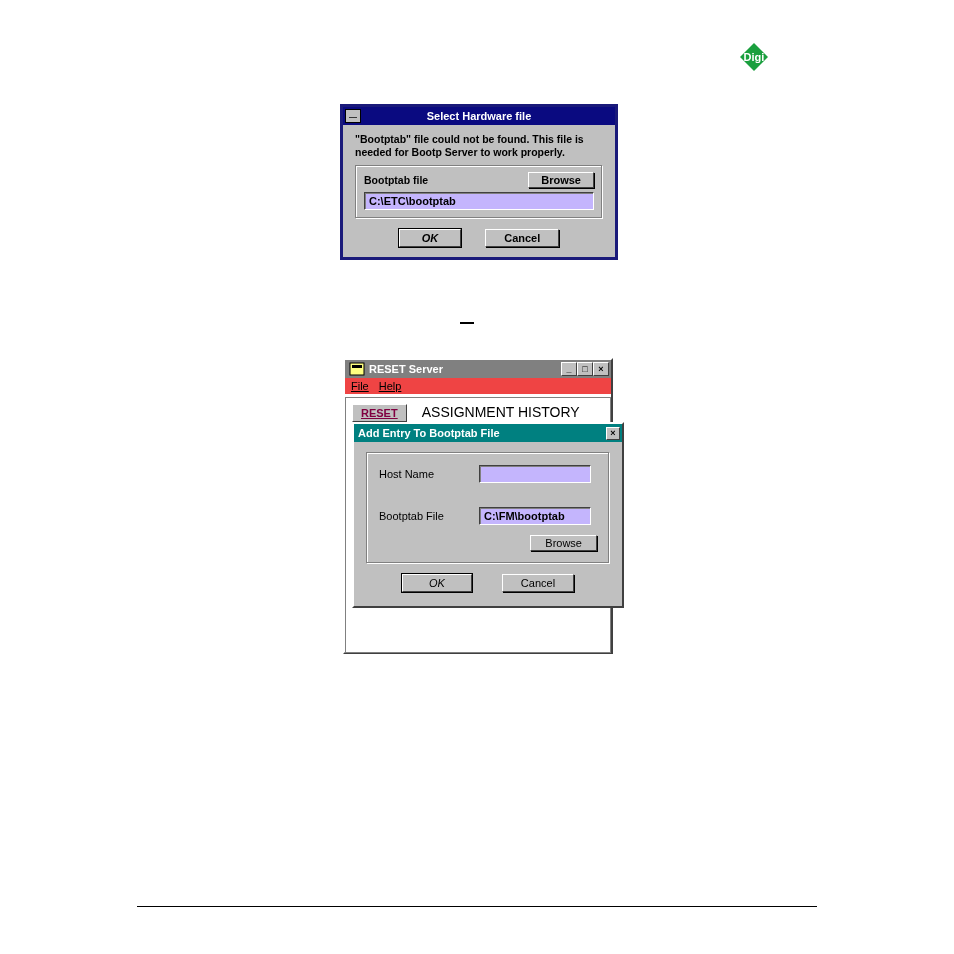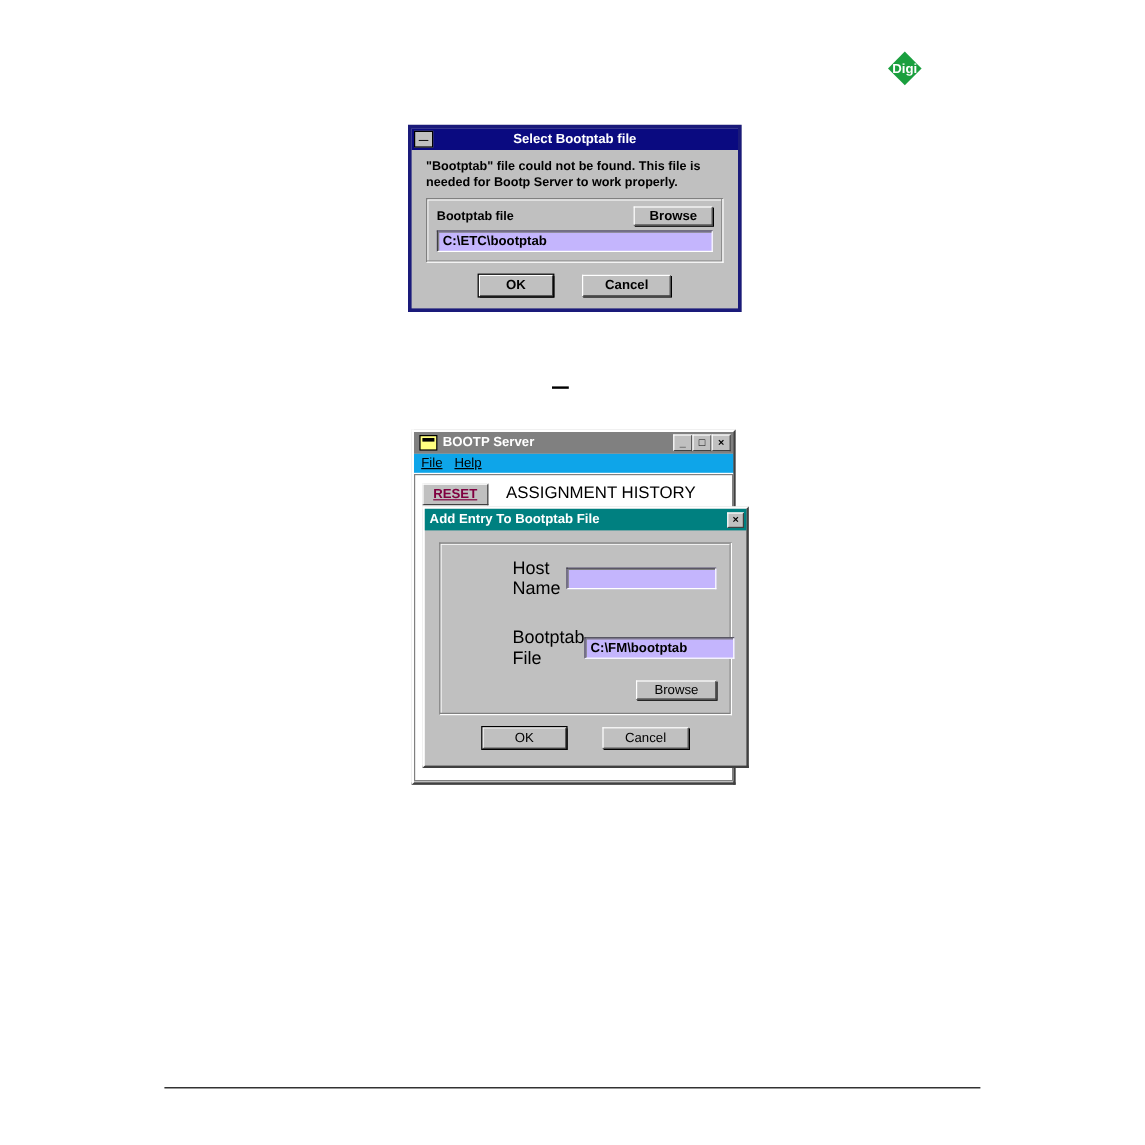--- a/index.html
+++ b/index.html
@@ -82,21 +82,21 @@
   .btn {
     background:#c0c0c0;
     border-top:1px solid #fff;border-left:1px solid #fff;
     border-right:1px solid #404040;border-bottom:1px solid #404040;
     box-shadow: 1px 1px 0 #000;
     padding:2px 10px;
     font-size:11px;
     font-family:inherit;
     cursor:pointer;
   }
-  .btn.default { outline:1px solid #000; outline-offset:0; }
+  .btn.default { outline:1px solid #000; outline-offset:0;font-style:italic; }
   .input {
     background:#c4b5fd;
     border-top:1px solid #404040;border-left:1px solid #404040;
     border-right:1px solid #fff;border-bottom:1px solid #fff;
     box-shadow: inset 1px 1px 0 #808080;
     height:18px;
     padding:1px 4px;
     font-size:11px;
     font-family:inherit;
     width:150px;
@@ -127,22 +127,22 @@
   }
 
   
   .server {
     position:absolute;
     left:343px; top:358px;
     width:270px;
     height:296px;
   }
   .server .menubar {
-    background:#0ea5e9;
-    border-bottom:1px solid #ffffff;
+    background:#ef4444;
+    border-bottom:3px solid #ffffff;
     padding:2px 6px;
     font-size:11px;
     display:flex; gap:10px;
   }
   .server .menubar span { text-decoration:underline; text-decoration-color:#000; text-underline-offset:1px;}
   .server .content {
     background:#fff;
     border:1px solid #808080;
     margin:0;
     height:calc(100% - 36px);
@@ -160,22 +160,22 @@
 
   
   .addentry {
     position:absolute;
     left:352px; top:422px;
     width:272px;
   }
   .addentry .inner { padding:10px 12px 8px 12px; }
   .addentry .gb { padding:12px 12px; }
   .addentry .frow { display:flex; align-items:center; margin-bottom:10px; }
-  .addentry .frow label { width:100px; font-size:15px;margin-left:48px;}
-  .addentry .frow .input { width:125px; }
+  .addentry .frow label { width:100px; font-size:11px;}
+  .addentry .frow .input { width:112px; }
   .addentry .sep { height:14px; }
   .addentry .browse-row { display:flex; justify-content:flex-end; margin-top:4px;}
   .addentry .btnrow { display:flex; justify-content:center; gap:30px; margin-top:10px; margin-bottom:6px;}
 
   
   .hr {
     position:absolute;
     left:137px; right:137px; top:906px;
     border-top:1px solid #000;
   }
@@ -188,21 +188,21 @@
 <div class="logo">
   <svg viewBox="0 0 40 34">
     <polygon points="6,17 20,3 34,17 20,31" fill="#1a9f3e"></polygon>
     <text x="20" y="21" font-size="11" font-weight="bold" fill="#fff" text-anchor="middle" font-family="Arial">Digi</text>
   </svg>
 </div>
 
 <div class="dialog1 win-border-navy">
   <div class="titlebar navy">
     <div class="sysmenu">—</div>
-    <span>Select Bootptab file</span>
+    <span>Select Hardware file</span>
   </div>
   <div class="body">
     <div style="font-weight:bold;">"Bootptab" file could not be found. This file is needed for Bootp Server to work properly.</div>
     <div class="groupbox gb">
       <div class="row1">
         <span style="font-weight:bold;">Bootptab file</span>
         <button class="btn" style="font-weight:bold;padding:1px 12px;">Browse</button>
       </div>
       <input class="input" style="font-weight: bold;" value="C:\ETC\bootptab">
     </div>
@@ -214,21 +214,21 @@
 </div>
 
 <div class="midline"></div>
 
 <div class="server win-border-gray">
   <div class="titlebar gray">
     <svg class="icon-svg" viewBox="0 0 16 14" style="margin-right:4px;">
       <rect x="1" y="1" width="14" height="12" fill="#ffff80" stroke="#000"></rect>
       <rect x="3" y="3" width="10" height="3" fill="#000"></rect>
     </svg>
-    <span>BOOTP Server</span>
+    <span>RESET Server</span>
     <div class="win-controls">
       <div class="wc">_</div>
       <div class="wc">□</div>
       <div class="wc">×</div>
     </div>
   </div>
   <div class="menubar">
     <span>File</span>
     <span>Help</span>
   </div>

